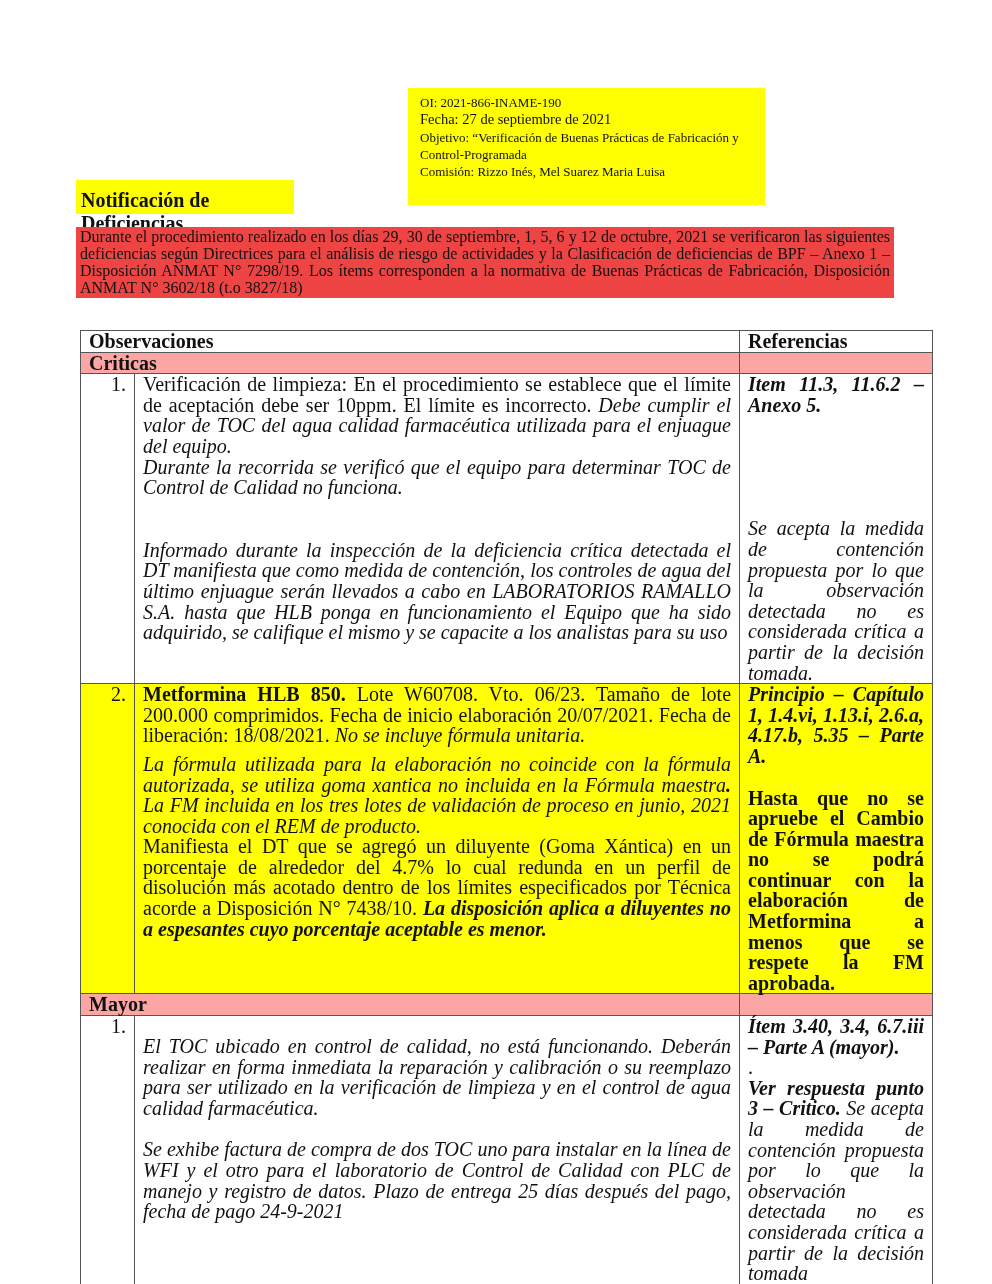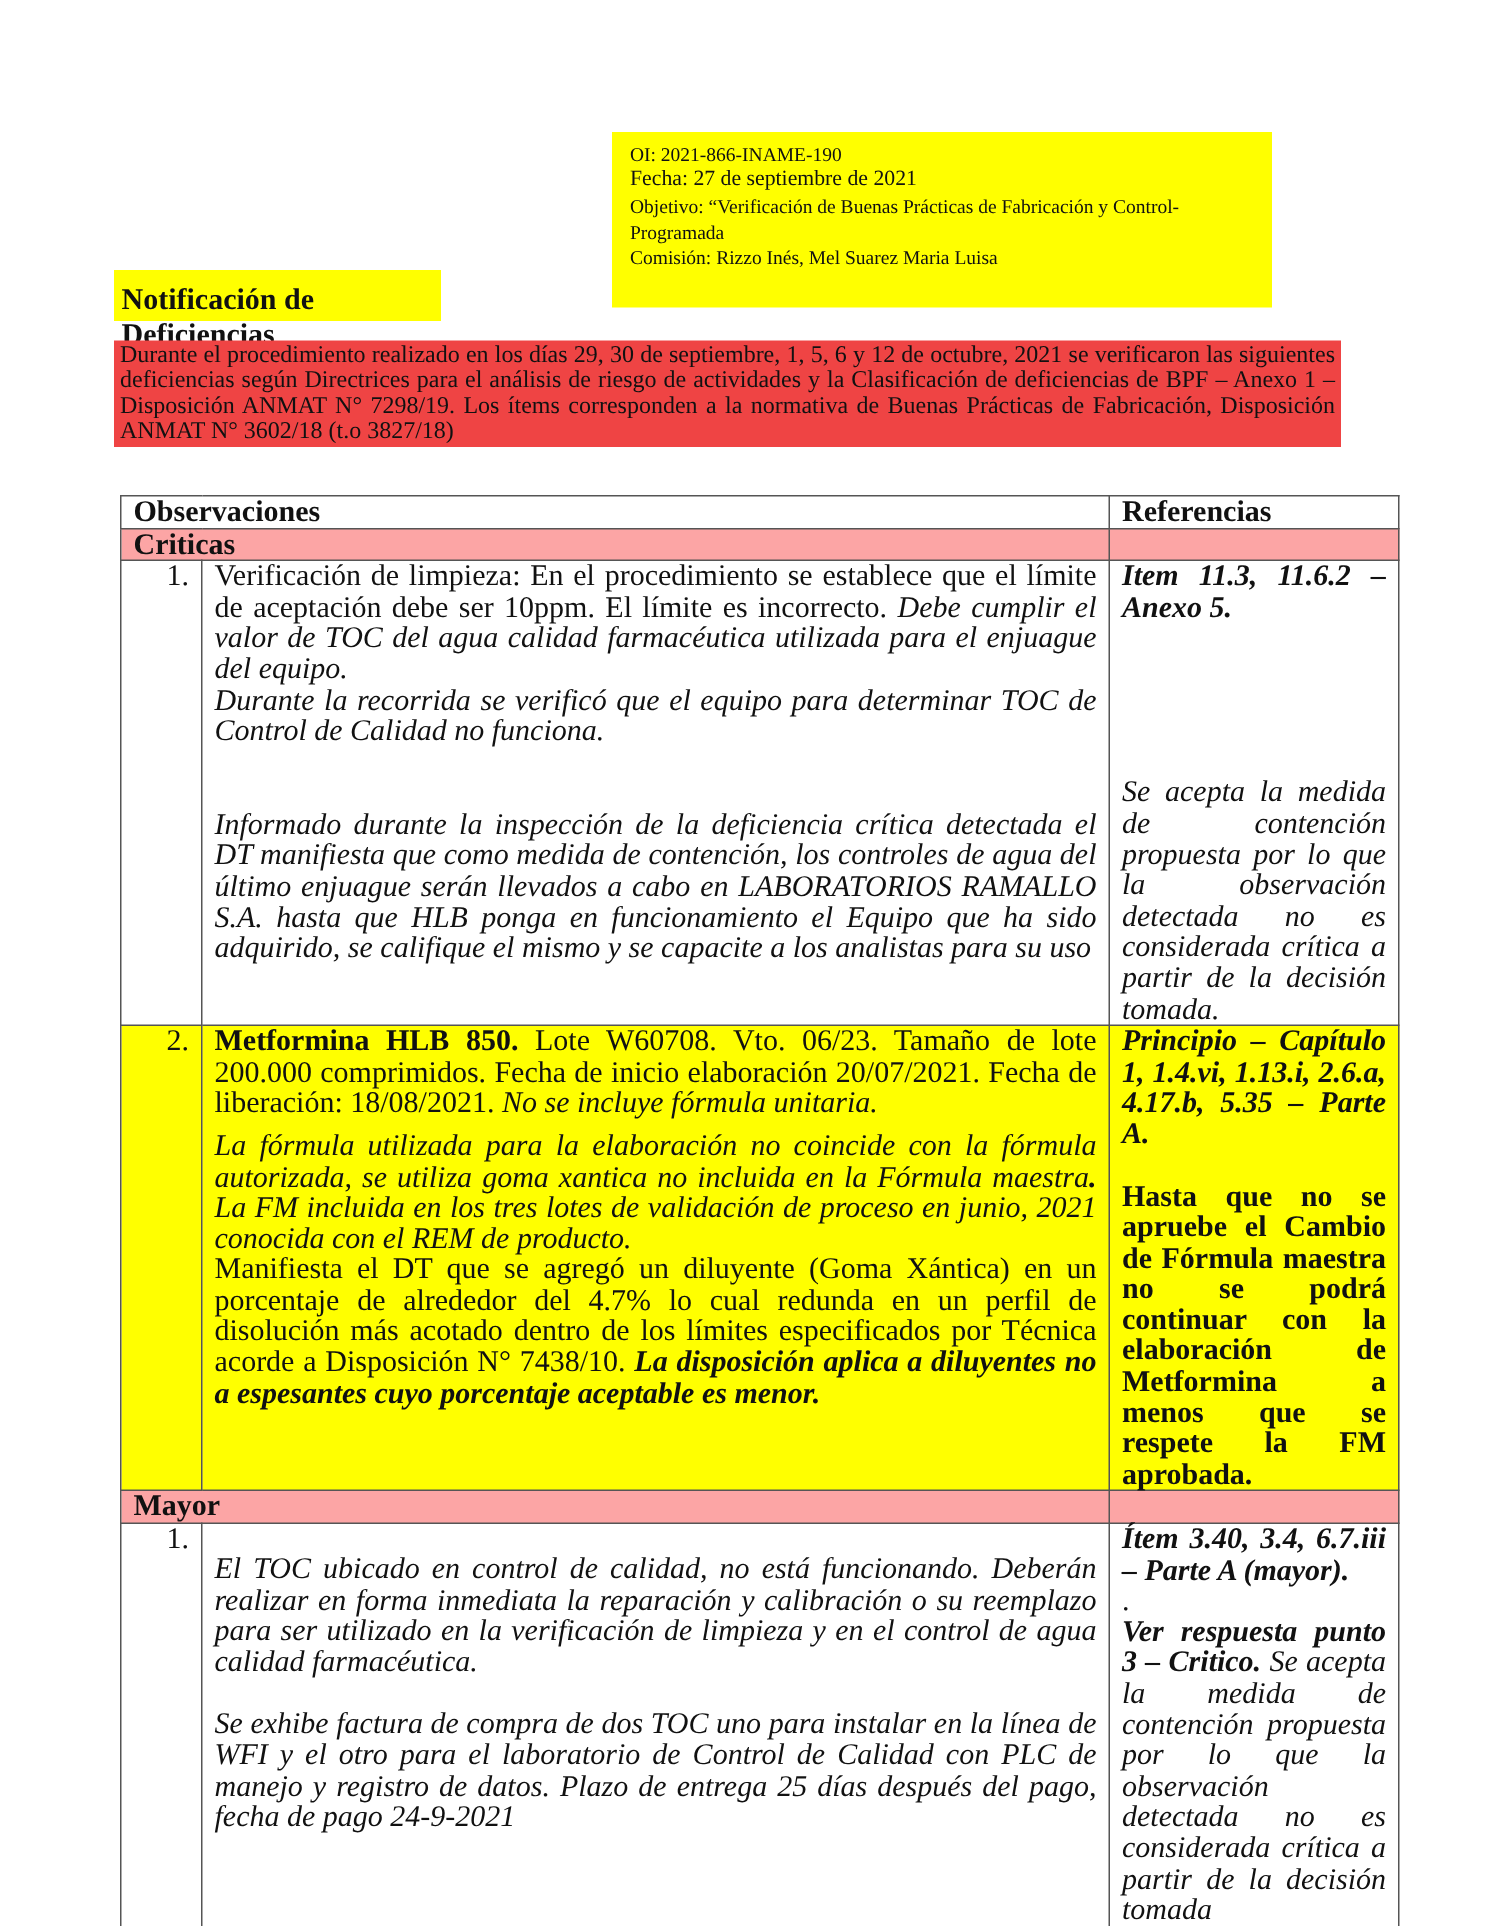--- a/index.html
+++ b/index.html
@@ -2,21 +2,21 @@
 <html><head>
   <meta charset="utf-8">
   <style>
     html, body { margin: 0; padding: 0; background: #ffffff; }
     body {
       width: 992px; height: 1284px; position: relative; overflow: hidden;
       font-family: "Liberation Serif", "DejaVu Serif", serif;
       color: #111111;
     }
     .meta-box {
-      position: absolute; left: 408px; top: 88px; width: 440px; height: 117px;
+      position: absolute; left: 408px; top: 88px; width: 357px; height: 117px;
       background: #ffff00; box-sizing: border-box; padding: 6px 10px 0 12px;
       font-size: 14.5px; line-height: 17.5px;
     }
     .meta-box .small { font-size: 13px; line-height: 17px; }
     .notif-title {
       position: absolute; left: 76px; top: 180px; width: 218px; height: 34px;
       background: #ffff00; box-sizing: border-box; padding: 9px 0 0 5px;
       font-weight: bold; font-size: 20px;
     }
     .intro {

